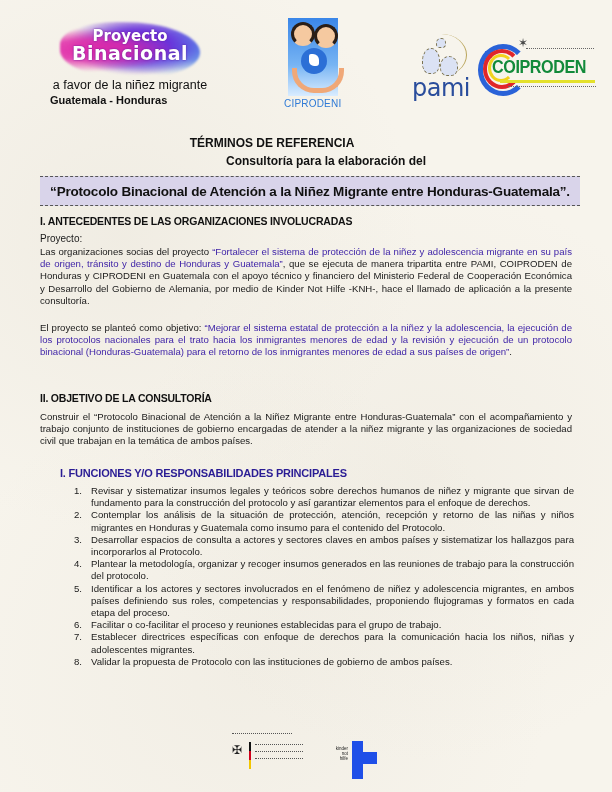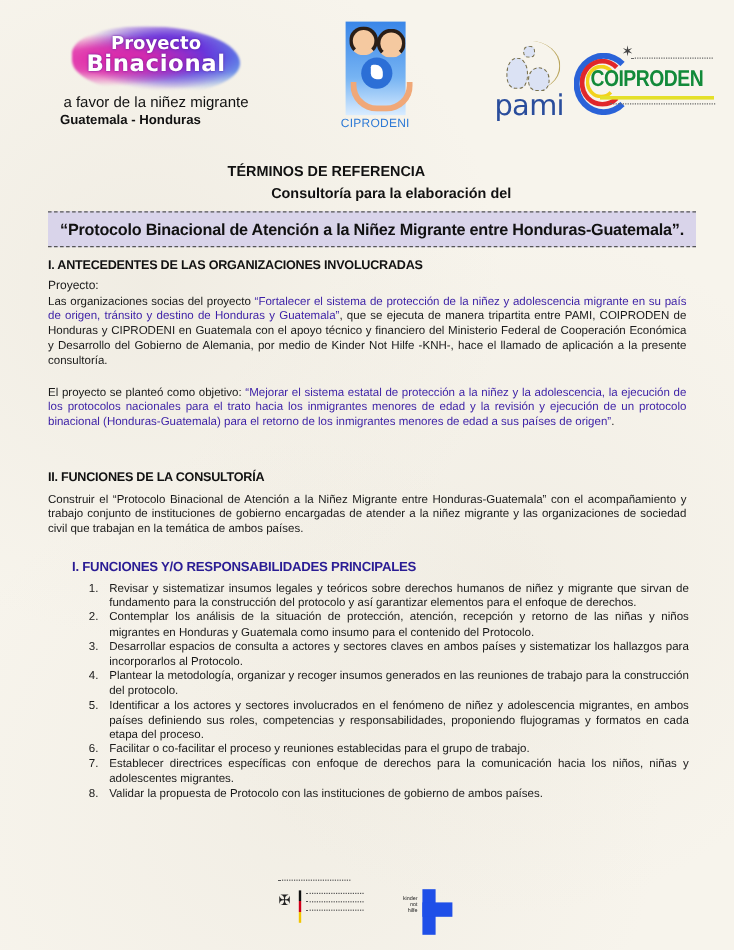--- a/index.html
+++ b/index.html
@@ -148,21 +148,21 @@
 
 <div class="abs title1">TÉRMINOS DE REFERENCIA</div>
 <div class="abs title2">Consultoría para la elaboración del</div>
 <div class="abs banner">“Protocolo Binacional de Atención a la Niñez Migrante entre Honduras-Guatemala”.</div>
 
 <div class="abs section-h sec1">I. ANTECEDENTES DE LAS ORGANIZACIONES INVOLUCRADAS</div>
 <div class="abs proj-label">Proyecto:</div>
 <div class="abs para p1"><span>Las organizaciones socias del proyecto </span><span class="hl">“Fortalecer el sistema de protección de la niñez y adolescencia migrante en su país de origen, tránsito y destino de Honduras y Guatemala”</span><span>, que se ejecuta de manera tripartita entre PAMI, COIPRODEN de Honduras y CIPRODENI en Guatemala con el apoyo técnico y financiero del Ministerio Federal de Cooperación Económica y Desarrollo del Gobierno de Alemania, por medio de Kinder Not Hilfe -KNH-, hace el llamado de aplicación a la presente consultoría.</span></div>
 <div class="abs para p2"><span>El proyecto se planteó como objetivo: </span><span class="hl">“Mejorar el sistema estatal de protección a la niñez y la adolescencia, la ejecución de los protocolos nacionales para el trato hacia los inmigrantes menores de edad y la revisión y ejecución de un protocolo binacional (Honduras-Guatemala) para el retorno de los inmigrantes menores de edad a sus países de origen”</span><span>.</span></div>
 
-<div class="abs section-h sec2">II. FUNCIONES DE LA CONSULTORÍA</div>
+<div class="abs section-h sec2">II. OBJETIVO DE LA CONSULTORÍA</div>
 <div class="abs para p3">Construir el “Protocolo Binacional de Atención a la Niñez Migrante entre Honduras-Guatemala” con el acompañamiento y trabajo conjunto de instituciones de gobierno encargadas de atender a la niñez migrante y las organizaciones de sociedad civil que trabajan en la temática de ambos países.</div>
 
 <div class="abs section-h sec3">I. FUNCIONES Y/O RESPONSABILIDADES PRINCIPALES</div>
 <ol class="abs list">
   <li>
       <span class="num">1.</span>
       <span class="txt">Revisar y sistematizar insumos legales y teóricos sobre derechos humanos de niñez y migrante que sirvan de fundamento para la construcción del protocolo y así garantizar elementos para el enfoque de derechos.</span>
     </li>
   <li>
       <span class="num">2.</span>

